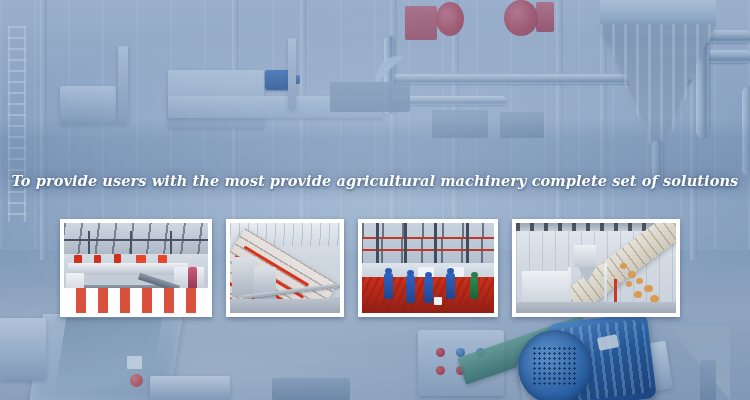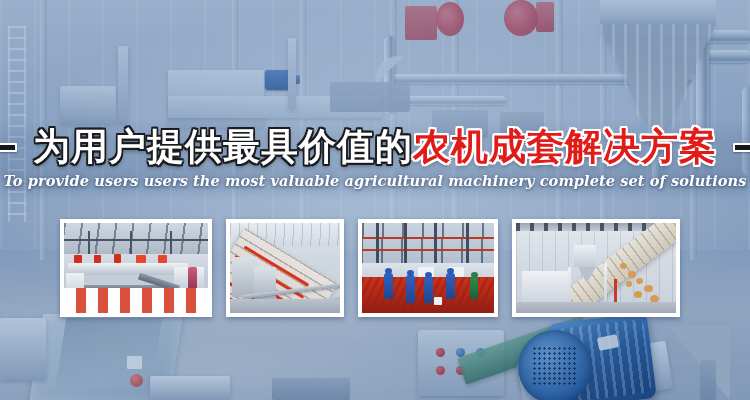--- a/index.html
+++ b/index.html
@@ -479,29 +479,22 @@
     <div class="motor-grid" style="left:532px;top:346px;"></div>
     <div class="motor-tag" style="left:598px;top:336px;"></div>
     <div class="hopper-tri" style="left:668px;top:326px;"></div>
     <div class="box-dark" style="left:700px;top:360px;width:16px;height:40px;"></div>
 
     <div class="bg-tint"></div>
     <div class="bg-haze"></div>
     <div class="band"></div>
   </div>
 
-  <div class="headline">
-    <div class="dash"></div>
-    <div class="title-line">
-      <span class="t-white">为用户提供最具价值的</span><span class="t-red">农机成套解决方案</span>
-    </div>
-    <div class="dash"></div>
-  </div>
-
-  <div class="subtitle">To provide users users the most valuable agricultural machinery complete set of solutions</div>
+
+  <div class="subtitle">To provide users with the most provide agricultural machinery complete set of solutions</div>
 
   <div class="thumbs">
 
     <div class="thumb t1">
       <div class="inner">
         <div class="f-roof"></div>
         <div class="f-beam" style="left:0;top:16px;width:100%;height:2px;"></div>
         <div class="f-beam" style="left:24px;top:8px;width:2px;height:46px;"></div>
         <div class="f-beam" style="left:66px;top:8px;width:2px;height:44px;"></div>
         <div class="f-beam" style="left:106px;top:8px;width:2px;height:42px;"></div>

